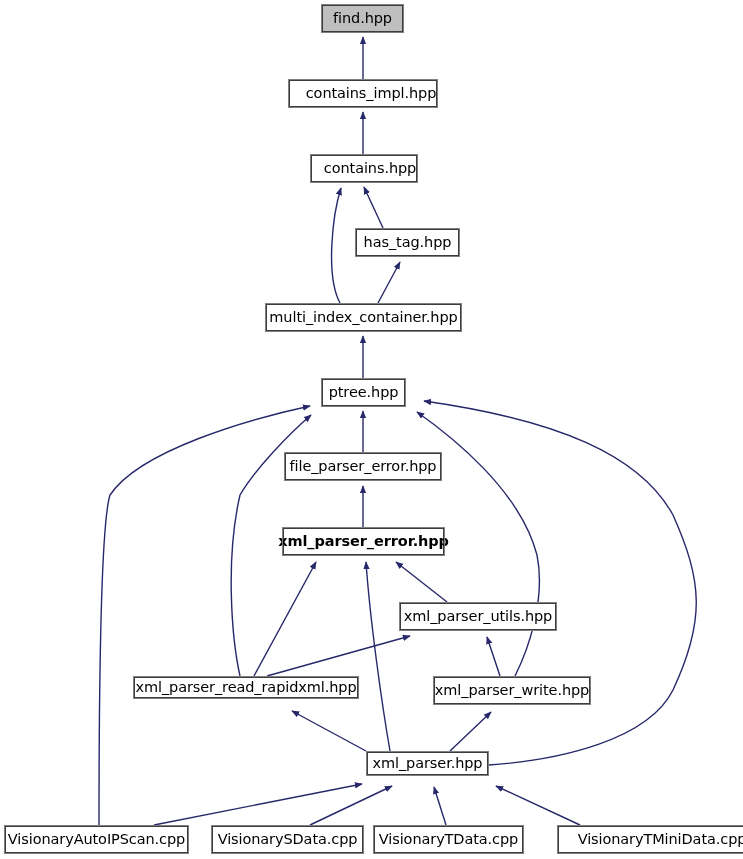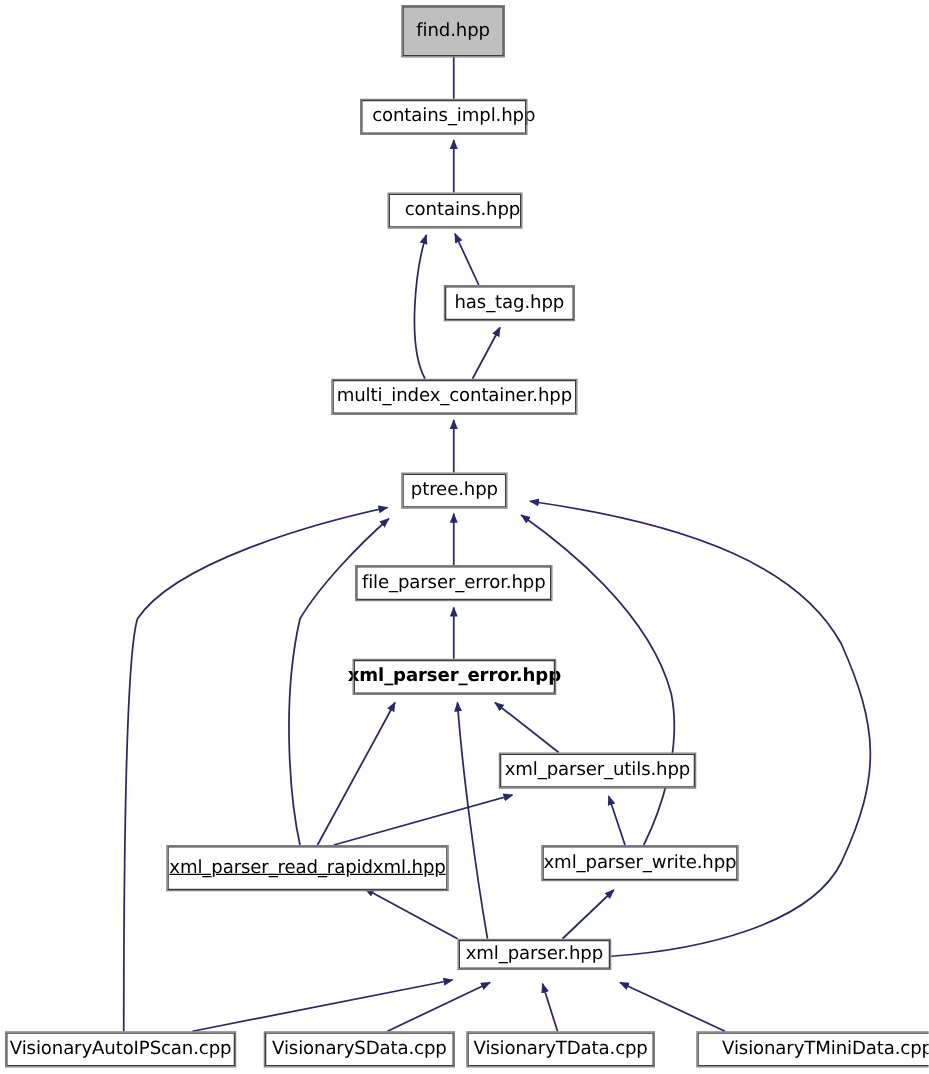--- a/index.html
+++ b/index.html
@@ -79,24 +79,24 @@
         <path d="M 366,751 L 292,711" stroke="#27286a" fill="none" stroke-width="1.4" marker-end="url(#arrowhead)"></path>
         <path d="M 450,751 L 491,712" stroke="#27286a" fill="none" stroke-width="1.4" marker-end="url(#arrowhead)"></path>
         <path d="M 154,825 L 362,784" stroke="#27286a" fill="none" stroke-width="1.4" marker-end="url(#arrowhead)"></path>
         <path d="M 310,825 L 392,786" stroke="#27286a" fill="none" stroke-width="1.4" marker-end="url(#arrowhead)"></path>
         <path d="M 446,825 L 434,787" stroke="#27286a" fill="none" stroke-width="1.4" marker-end="url(#arrowhead)"></path>
         <path d="M 580,825 L 496,786" stroke="#27286a" fill="none" stroke-width="1.4" marker-end="url(#arrowhead)"></path>
       </g>
   </svg>
 
   <div id="nodes-group">
-      <div class="node highlight" style="left: 322px; top: 5px; width: 81px; height: 40px;">
+      <div class="node highlight" style="left: 322px; top: 5px; width: 81px; height: 27px;">
         <span class="node-label">find.hpp</span>
       </div>
-      <div class="node" style="left: 289px; top: 80px; width: 132px; height: 27px; padding-left: 16px;">
+      <div class="node" style="left: 289px; top: 80px; width: 148px; height: 27px; padding-left: 16px;">
         <span class="node-label">contains_impl.hpp</span>
       </div>
       <div class="node" style="left: 311px; top: 155px; width: 106px; height: 27px; padding-left: 12px;">
         <span class="node-label">contains.hpp</span>
       </div>
       <div class="node" style="left: 356px; top: 229px; width: 103px; height: 27px;">
         <span class="node-label">has_tag.hpp</span>
       </div>
       <div class="node" style="left: 266px; top: 304px; width: 195px; height: 27px;">
         <span class="node-label">multi_index_container.hpp</span>
@@ -106,21 +106,21 @@
       </div>
       <div class="node" style="left: 285px; top: 453px; width: 156px; height: 27px;">
         <span class="node-label">file_parser_error.hpp</span>
       </div>
       <div class="node" style="left: 283px; top: 528px; width: 161px; height: 27px; font-weight: bold;">
         <span class="node-label">xml_parser_error.hpp</span>
       </div>
       <div class="node" style="left: 400px; top: 603px; width: 156px; height: 27px;">
         <span class="node-label">xml_parser_utils.hpp</span>
       </div>
-      <div class="node" style="left: 134px; top: 677px; width: 224px; height: 35px; text-decoration: underline;">
+      <div class="node" style="left: 134px; top: 677px; width: 224px; height: 21px;">
         <span class="node-label">xml_parser_read_rapidxml.hpp</span>
       </div>
       <div class="node" style="left: 434px; top: 677px; width: 156px; height: 27px;">
         <span class="node-label">xml_parser_write.hpp</span>
       </div>
       <div class="node" style="left: 367px; top: 752px; width: 121px; height: 23px;">
         <span class="node-label">xml_parser.hpp</span>
       </div>
       <div class="node" style="left: 5px; top: 826px; width: 183px; height: 27px;">
         <span class="node-label">VisionaryAutoIPScan.cpp</span>

